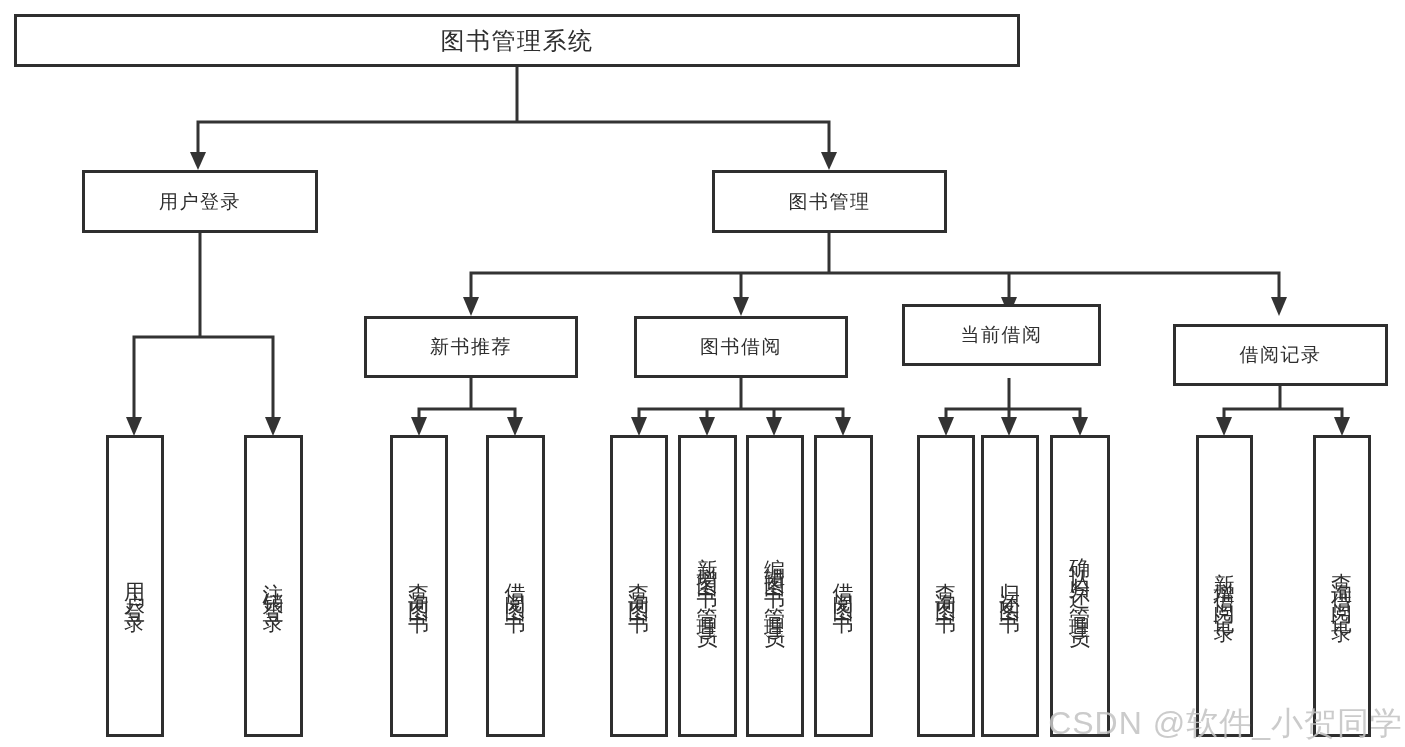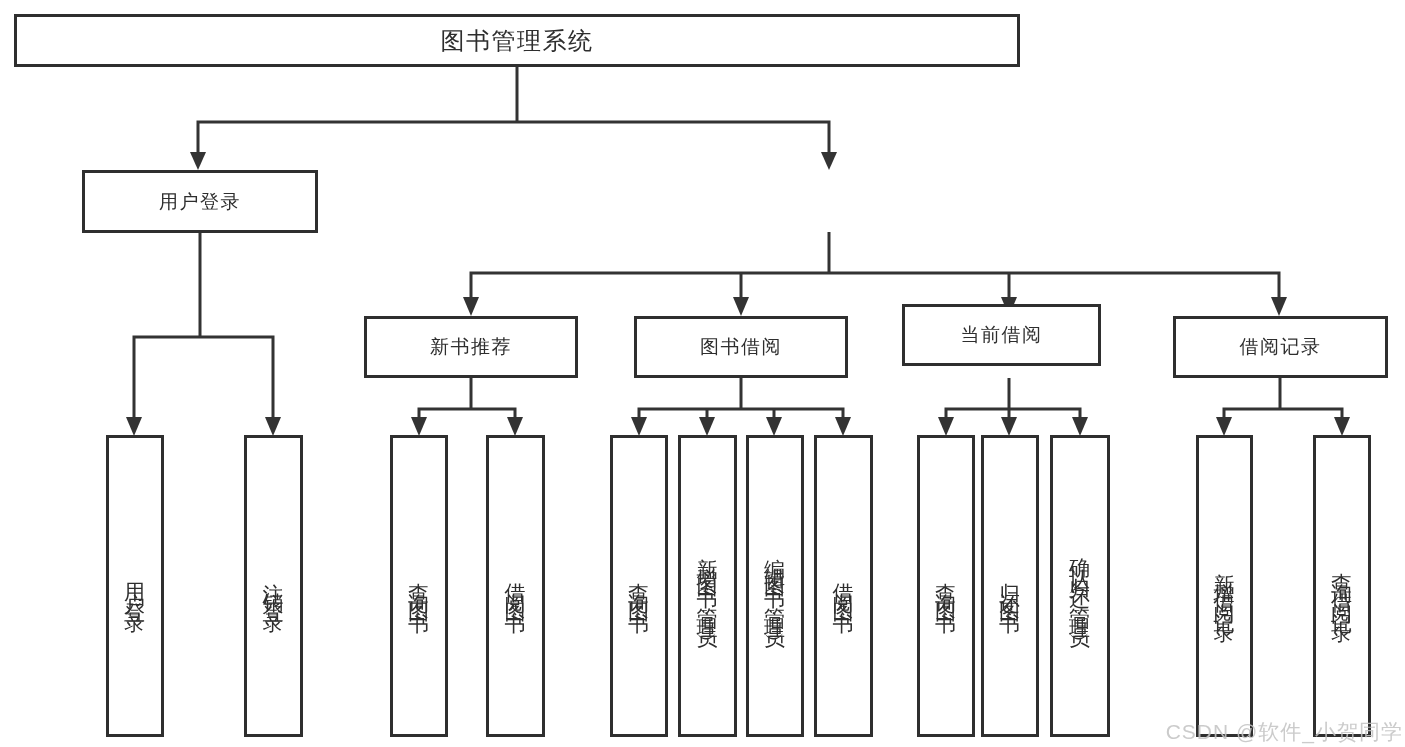--- a/index.html
+++ b/index.html
@@ -34,21 +34,21 @@
     letter-spacing:10px;
     font-weight:500;
     color:#2e2e2e;
     line-height:1;
   }
   .watermark{
     position:absolute;
     right:2px;
     bottom:1px;
     z-index:3;
-    font-size:21px;
+    font-size:32px;
     letter-spacing:1px;
     color:rgba(196,196,196,0.88);
     white-space:nowrap;
   }
 </style>
 </head>
 <body>
 
 <div class="canvas">
 
@@ -104,31 +104,34 @@
     </g>
   </svg>
 
   <div class="box root" style="left:14px;top:14px;width:1006px;height:53px;">
     <span class="hlabel">图书管理系统</span>
   </div>
 
   <div class="box" style="left:82px;top:170px;width:236px;height:63px;">
     <span class="hlabel">用户登录</span>
   </div>
+  <div class="box" style="left:712px;top:170px;width:235px;height:63px;">
+    <span class="hlabel">图书管理</span>
+  </div>
 
   <div class="box" style="left:364px;top:316px;width:214px;height:62px;text-align:center;">
     <span class="hlabel">新书推荐</span>
   </div>
   <div class="box" style="left:634px;top:316px;width:214px;height:62px;">
     <span class="hlabel">图书借阅</span>
   </div>
   <div class="box" style="left:902px;top:304px;width:199px;height:62px;">
     <span class="hlabel">当前借阅</span>
   </div>
-  <div class="box" style="left:1173px;top:316px;width:215px;height:62px;">
+  <div class="box" style="left:1173px;top:324px;width:215px;height:62px;">
     <span class="hlabel">借阅记录</span>
   </div>
 
   <div class="box" style="left:106px;top:435px;width:58px;height:302px;">
     <span class="vlabel">用户登录</span>
   </div>
   <div class="box" style="left:244px;top:435px;width:59px;height:302px;">
     <span class="vlabel">注销登录</span>
   </div>
 

